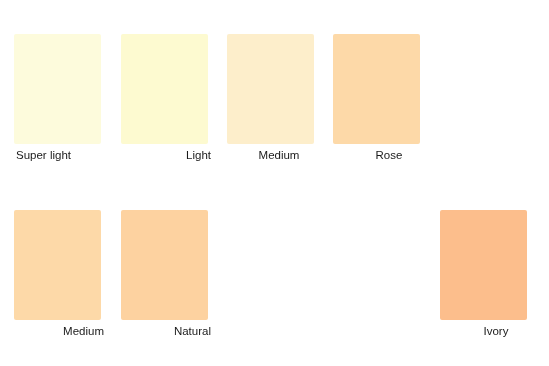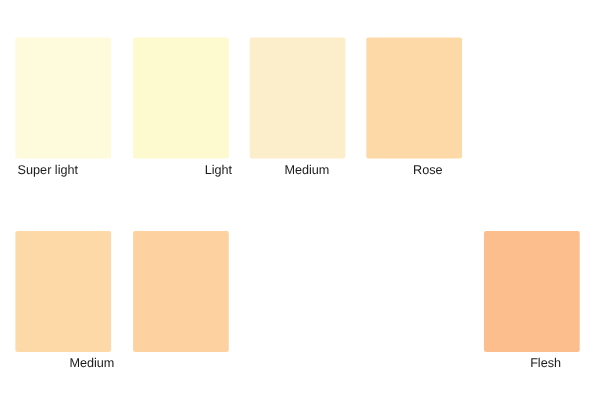--- a/index.html
+++ b/index.html
@@ -106,24 +106,25 @@
 
   <div class="swatch-row row-bottom">
 
     <div class="swatch-cell col-0">
       <div class="swatch-chip" style="background-color: rgb(253, 217, 168);"></div>
       <div class="swatch-label align-b">Medium</div>
     </div>
 
     <div class="swatch-cell col-1">
       <div class="swatch-chip" style="background-color: rgb(253, 210, 160);"></div>
+      <div class="swatch-label align-b">Natural</div>
     </div>
 
 
 
     <div class="swatch-cell col-4">
       <div class="swatch-chip" style="background-color: rgb(252, 190, 140);"></div>
-      <div class="swatch-label align-d">Flesh</div>
+      <div class="swatch-label align-d">Ivory</div>
     </div>
 
   </div>
 
 </div>
 
 </body></html>

